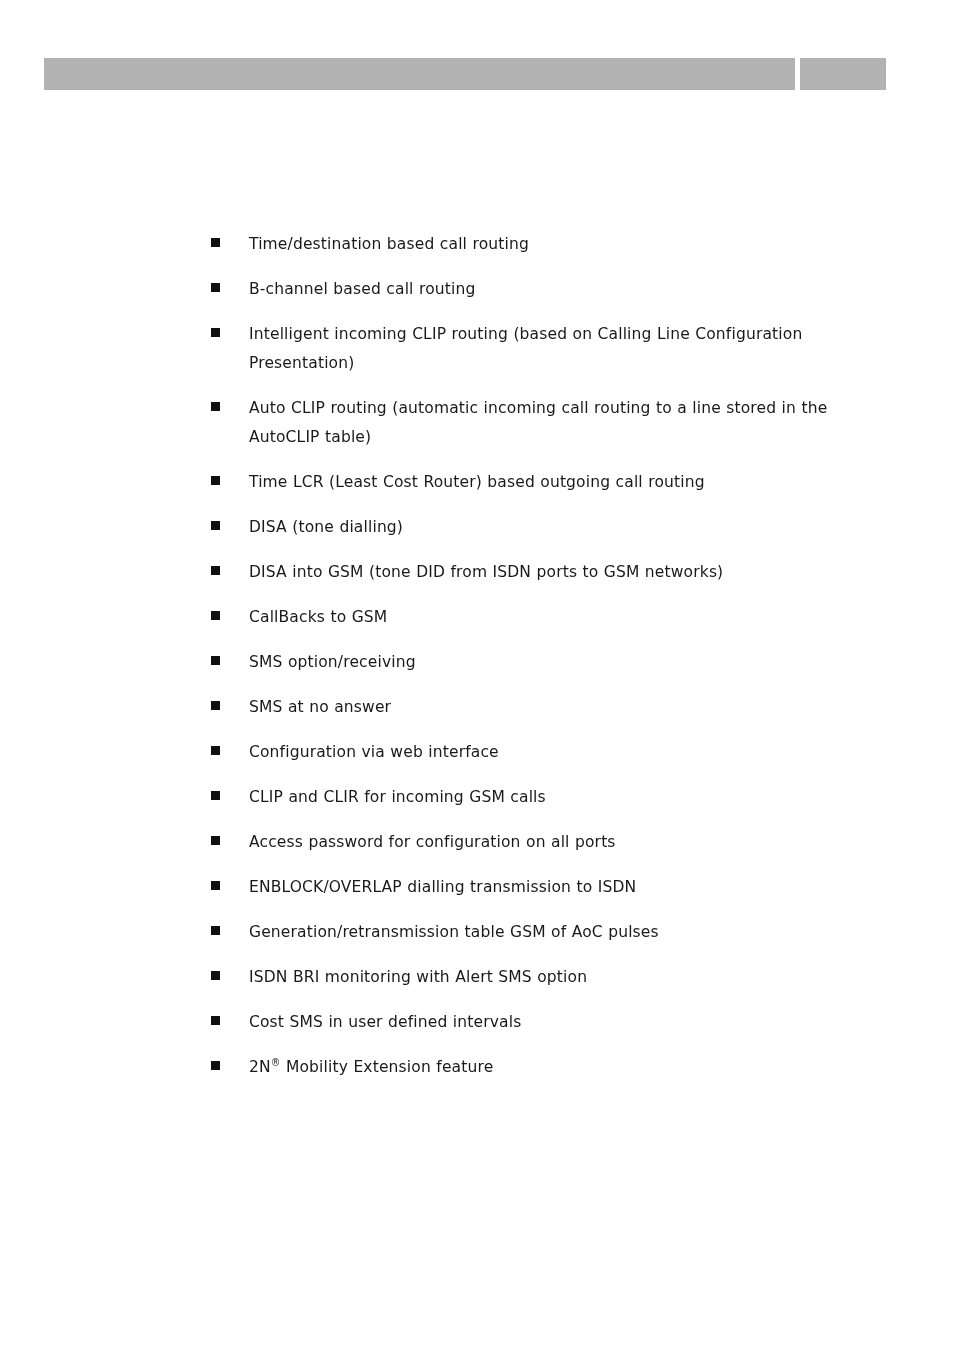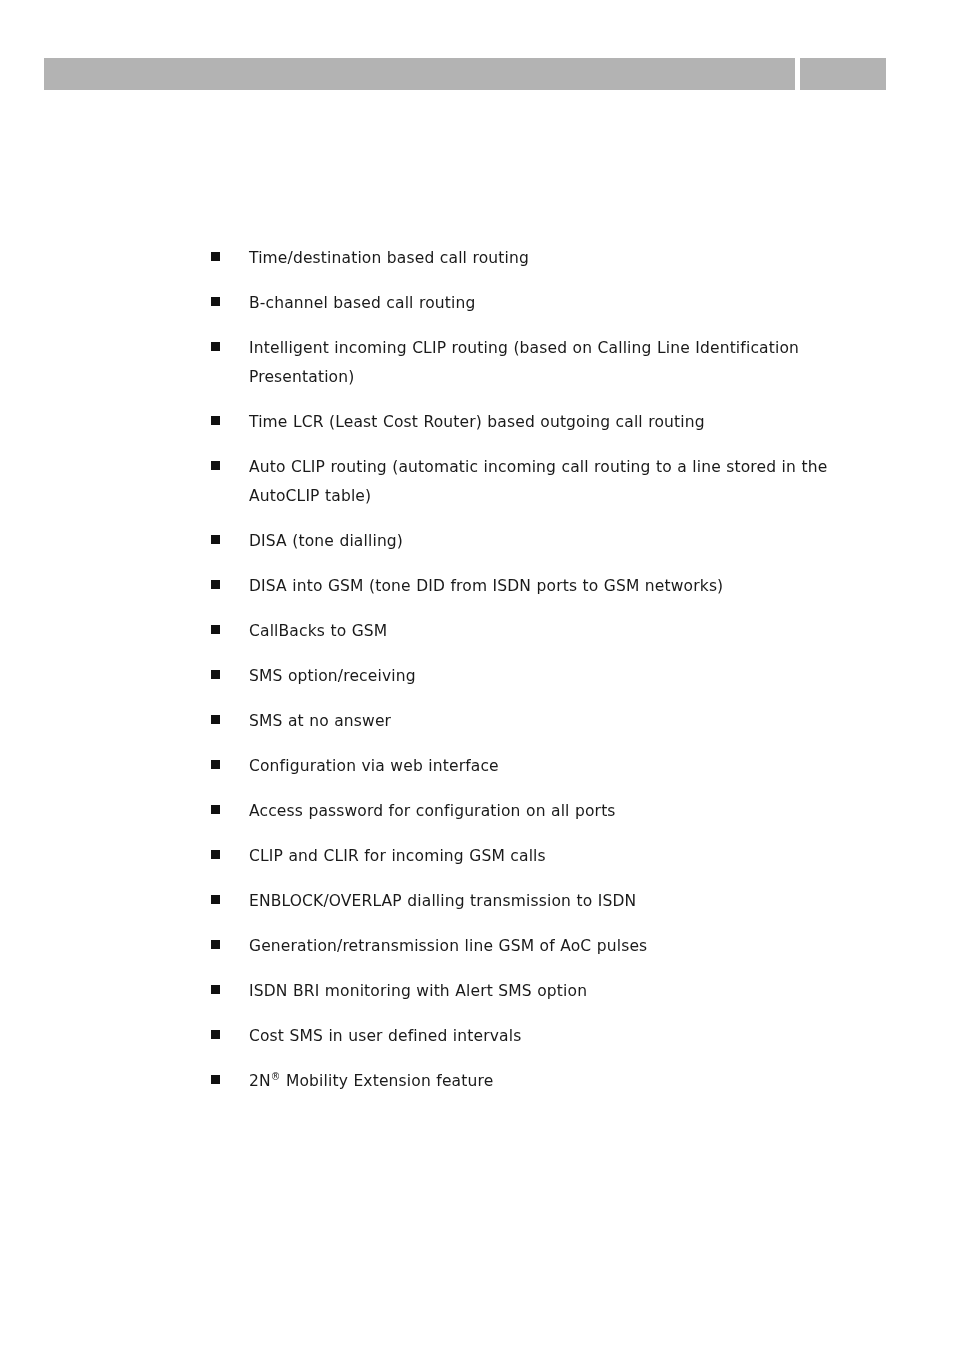--- a/index.html
+++ b/index.html
@@ -44,21 +44,21 @@
   
   .page-body {
     position: absolute;
     left: 0;
     top: 0;
     width: 954px;
   }
   .feature-list {
     position: absolute;
     left: 211px;
-    top: 244px;
+    top: 230px;
     width: 640px;
     margin: 0;
     padding: 0;
     list-style: none;
   }
   .feature-item {
     position: relative;
     padding-left: 38px;
     margin: 0 0 16px 0;
     min-height: 22px;
@@ -105,29 +105,29 @@
       <li class="feature-item">
         <span class="bullet-square" style="background: rgb(16, 16, 16);"></span>
         <span class="feature-text">Time/destination based call routing</span>
       </li>
       <li class="feature-item">
         <span class="bullet-square" style="background: rgb(16, 16, 16);"></span>
         <span class="feature-text">B-channel based call routing</span>
       </li>
       <li class="feature-item">
         <span class="bullet-square" style="background: rgb(16, 16, 16);"></span>
-        <span class="feature-text">Intelligent incoming CLIP routing (based on Calling Line Identification Presentation)</span>
+        <span class="feature-text">Intelligent incoming CLIP routing (based on Calling Line Configuration Presentation)</span>
+      </li>
+      <li class="feature-item">
+        <span class="bullet-square" style="background: rgb(16, 16, 16);"></span>
+        <span class="feature-text">Auto CLIP routing (automatic incoming call routing to a line stored in the AutoCLIP table)</span>
       </li>
       <li class="feature-item">
         <span class="bullet-square" style="background: rgb(16, 16, 16);"></span>
         <span class="feature-text">Time LCR (Least Cost Router) based outgoing call routing</span>
-      </li>
-      <li class="feature-item">
-        <span class="bullet-square" style="background: rgb(16, 16, 16);"></span>
-        <span class="feature-text">Auto CLIP routing (automatic incoming call routing to a line stored in the AutoCLIP table)</span>
       </li>
       <li class="feature-item">
         <span class="bullet-square" style="background: rgb(16, 16, 16);"></span>
         <span class="feature-text">DISA (tone dialling)</span>
       </li>
       <li class="feature-item">
         <span class="bullet-square" style="background: rgb(16, 16, 16);"></span>
         <span class="feature-text">DISA into GSM (tone DID from ISDN ports to GSM networks)</span>
       </li>
       <li class="feature-item">
@@ -141,33 +141,33 @@
       <li class="feature-item">
         <span class="bullet-square" style="background: rgb(16, 16, 16);"></span>
         <span class="feature-text">SMS at no answer</span>
       </li>
       <li class="feature-item">
         <span class="bullet-square" style="background: rgb(16, 16, 16);"></span>
         <span class="feature-text">Configuration via web interface</span>
       </li>
       <li class="feature-item">
         <span class="bullet-square" style="background: rgb(16, 16, 16);"></span>
-        <span class="feature-text">Access password for configuration on all ports</span>
+        <span class="feature-text">CLIP and CLIR for incoming GSM calls</span>
       </li>
       <li class="feature-item">
         <span class="bullet-square" style="background: rgb(16, 16, 16);"></span>
-        <span class="feature-text">CLIP and CLIR for incoming GSM calls</span>
+        <span class="feature-text">Access password for configuration on all ports</span>
       </li>
       <li class="feature-item">
         <span class="bullet-square" style="background: rgb(16, 16, 16);"></span>
         <span class="feature-text">ENBLOCK/OVERLAP dialling transmission to ISDN</span>
       </li>
       <li class="feature-item">
         <span class="bullet-square" style="background: rgb(16, 16, 16);"></span>
-        <span class="feature-text">Generation/retransmission line GSM of AoC pulses</span>
+        <span class="feature-text">Generation/retransmission table GSM of AoC pulses</span>
       </li>
       <li class="feature-item">
         <span class="bullet-square" style="background: rgb(16, 16, 16);"></span>
         <span class="feature-text">ISDN BRI monitoring with Alert SMS option</span>
       </li>
       <li class="feature-item">
         <span class="bullet-square" style="background: rgb(16, 16, 16);"></span>
         <span class="feature-text">Cost SMS in user defined intervals</span>
       </li>
       <li class="feature-item">

